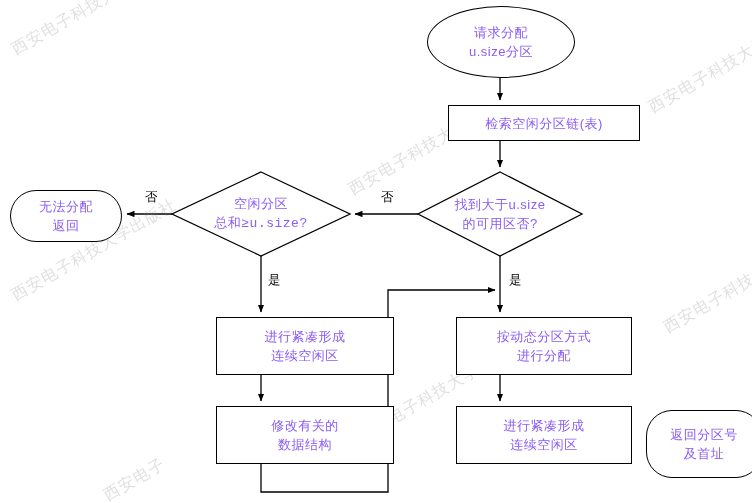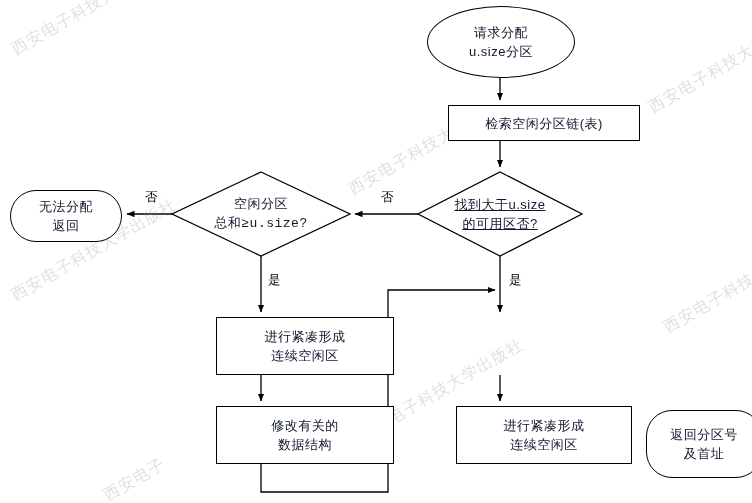--- a/index.html
+++ b/index.html
@@ -23,21 +23,21 @@
     height: 503px;
   }
   .node {
     position: absolute;
     box-sizing: border-box;
     display: flex;
     flex-direction: column;
     align-items: center;
     justify-content: center;
     text-align: center;
-    color: #0f172a;
+    color: #8b5cf6;
     font-size: 13px;
     line-height: 19px;
     letter-spacing: 0.5px;
     white-space: pre-line;
     z-index: 3;
   }
   .node.rect {
     border: 1.3px solid #000000;
     background: #ffffff;
     margin-left: 44px;
@@ -120,35 +120,37 @@
     <line x1="588" y1="436" x2="621" y2="436" stroke="#000000" stroke-width="1.3" marker-end="url(#arrow)"></line>
 
     <path d="M261,464 L261,492 L388,492 L388,290 L495,290" fill="none" stroke="#000000" stroke-width="1.3" marker-end="url(#arrow)"></path>
   </svg>
 
   <div class="node ellipse" style="left:427px; top:6px; width:148px; height:72px;">请求分配
 u.size分区</div>
 
   <div class="node rect" style="left:404px; top:105px; width:192px; height:36px;">检索空闲分区链(表)</div>
 
-  <div class="node diamond-label" style="left:418px; top:172px; width:164px; height:84px;text-decoration:underline;">找到大于u.size
+  <div class="node diamond-label" style="left:418px; top:172px; width:164px; height:84px;">找到大于u.size
 的可用区否?</div>
 
   <div class="node diamond-label" style="left:172px; top:172px; width:178px; height:84px;font-family:Liberation Mono, monospace;">空闲分区
 总和≥u.size?</div>
 
   <div class="node terminator" style="left:10px; top:190px; width:112px; height:52px;">无法分配
 返回</div>
 
   <div class="node rect" style="left:172px; top:317px; width:178px; height:58px;">进行紧凑形成
 连续空闲区</div>
 
   <div class="node rect" style="left:172px; top:406px; width:178px; height:58px;">修改有关的
 数据结构</div>
 
+  <div class="node rect" style="left:412px; top:317px; width:176px; height:58px;">按动态分区方式
+进行分配</div>
 
   <div class="node rect" style="left:412px; top:406px; width:176px; height:58px;">进行紧凑形成
 连续空闲区</div>
 
   <div class="node terminator" style="left:646px; top:410px; width:116px; height:68px;">返回分区号
 及首址</div>
 
   <div class="edge-label" style="left:381px; top:189px;">否</div>
   <div class="edge-label" style="left:145px; top:189px;">否</div>
   <div class="edge-label" style="left:509px; top:272px;">是</div>

